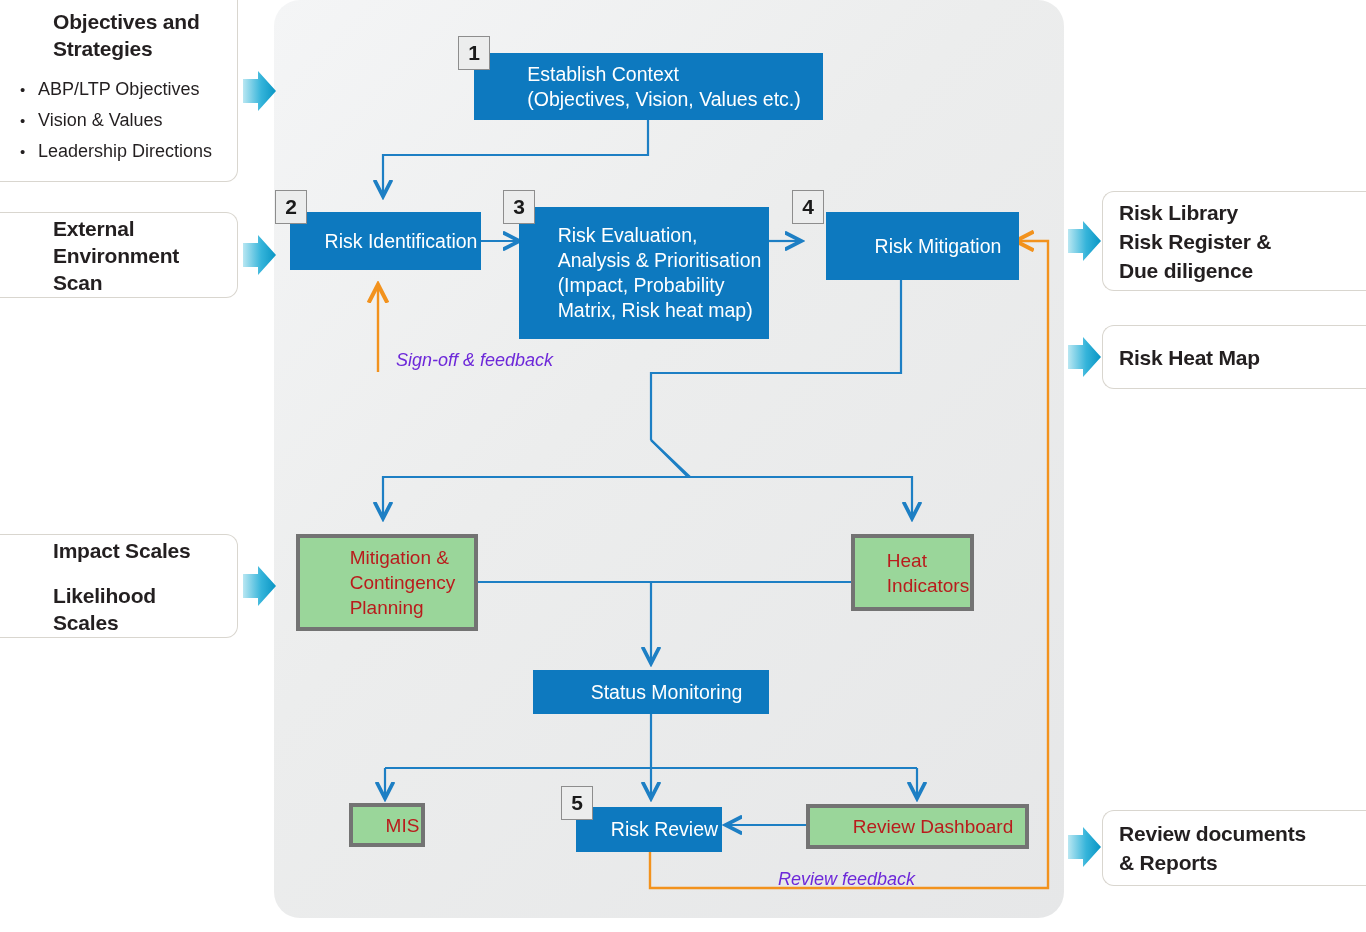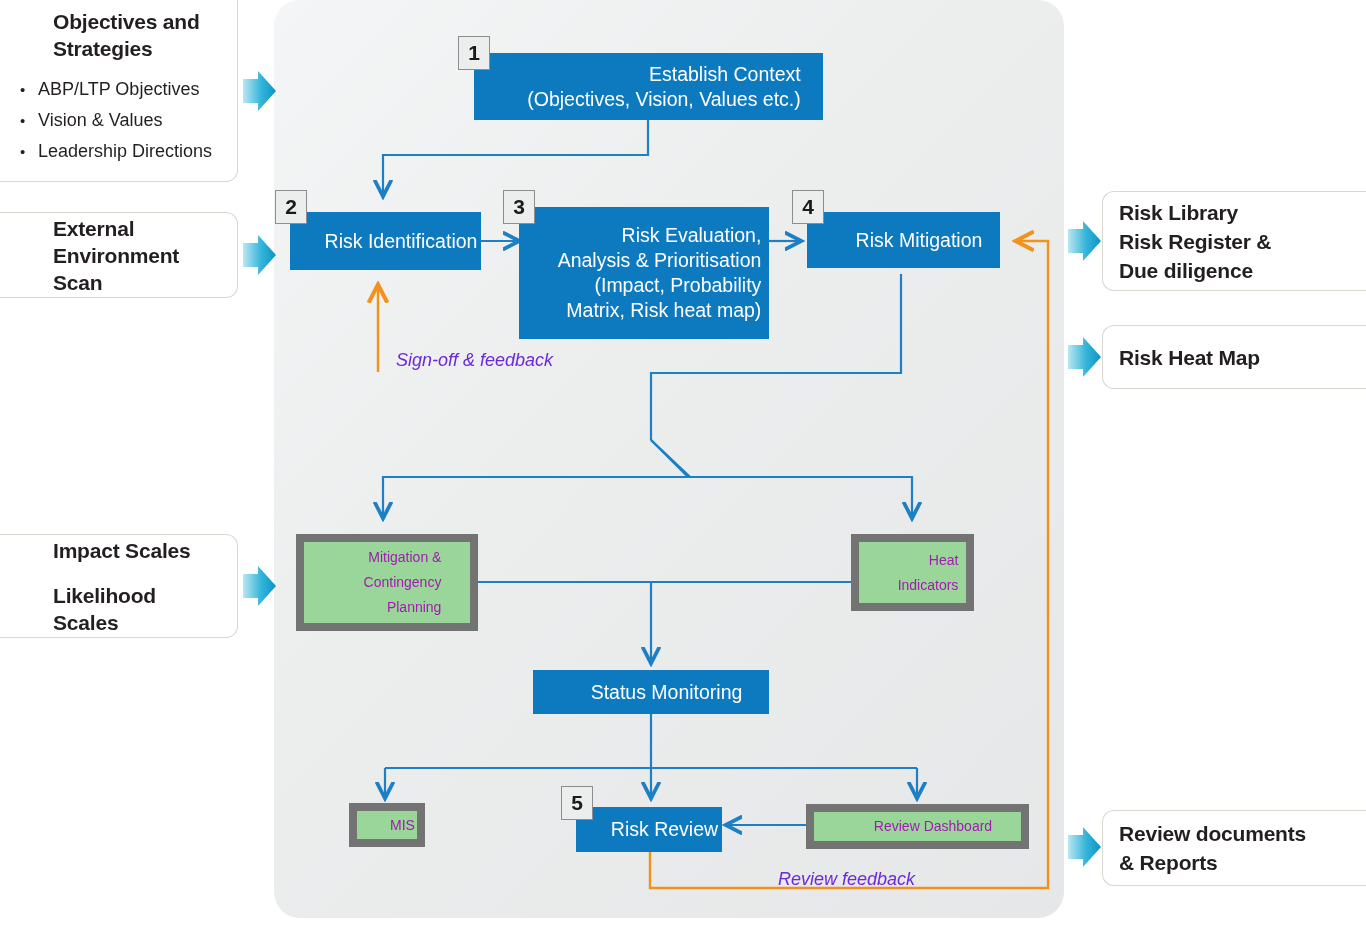--- a/index.html
+++ b/index.html
@@ -76,35 +76,35 @@
     font-weight: bold;
     letter-spacing: -0.2px;
   }
   
   .node {
     position: absolute;
     box-sizing: border-box;
     display: flex;
     align-items: center;
     justify-content: center;
-    text-align: right;
+    text-align: left;
     z-index: 5;
     padding-left: 31px;
   }
   .node.blue {
     background: #0d79bf;
     color: #ffffff;
     font-size: 19.5px;
     line-height: 25px;
   }
   .node.green {
     background: #9ad69a;
-    border: 8px solid #737373;
-    color: #a21caf;
-    font-size: 14px;
+    border: 4px solid #737373;
+    color: #b91c1c;
+    font-size: 19px;
     line-height: 25px;
   }
   
   .step-badge {
     position: absolute;
     width: 32px;
     height: 34px;
     background: #eceded;
     border: 1.5px solid #8d8d8d;
     color: #1a1a1a;
@@ -243,21 +243,21 @@
   <div class="node blue" style="left:519px; top:207px; width:250px; height:132px;">
     <div>
       <div>Risk Evaluation,</div>
       <div>Analysis &amp; Prioritisation</div>
       <div>(Impact, Probability</div>
       <div>Matrix, Risk heat map)</div>
     </div>
   </div>
 
   <div class="step-badge" style="left:792px; top:190px;">4</div>
-  <div class="node blue" style="left:807px; top:212px; width:193px; height:56px;">
+  <div class="node blue" style="left:826px; top:212px; width:193px; height:68px;">
     <span>Risk Mitigation</span>
   </div>
 
   <div class="node green" style="left:296px; top:534px; width:182px; height:97px;">
     <div>
       <div>Mitigation &amp;</div>
       <div>Contingency</div>
       <div>Planning</div>
     </div>
   </div>

